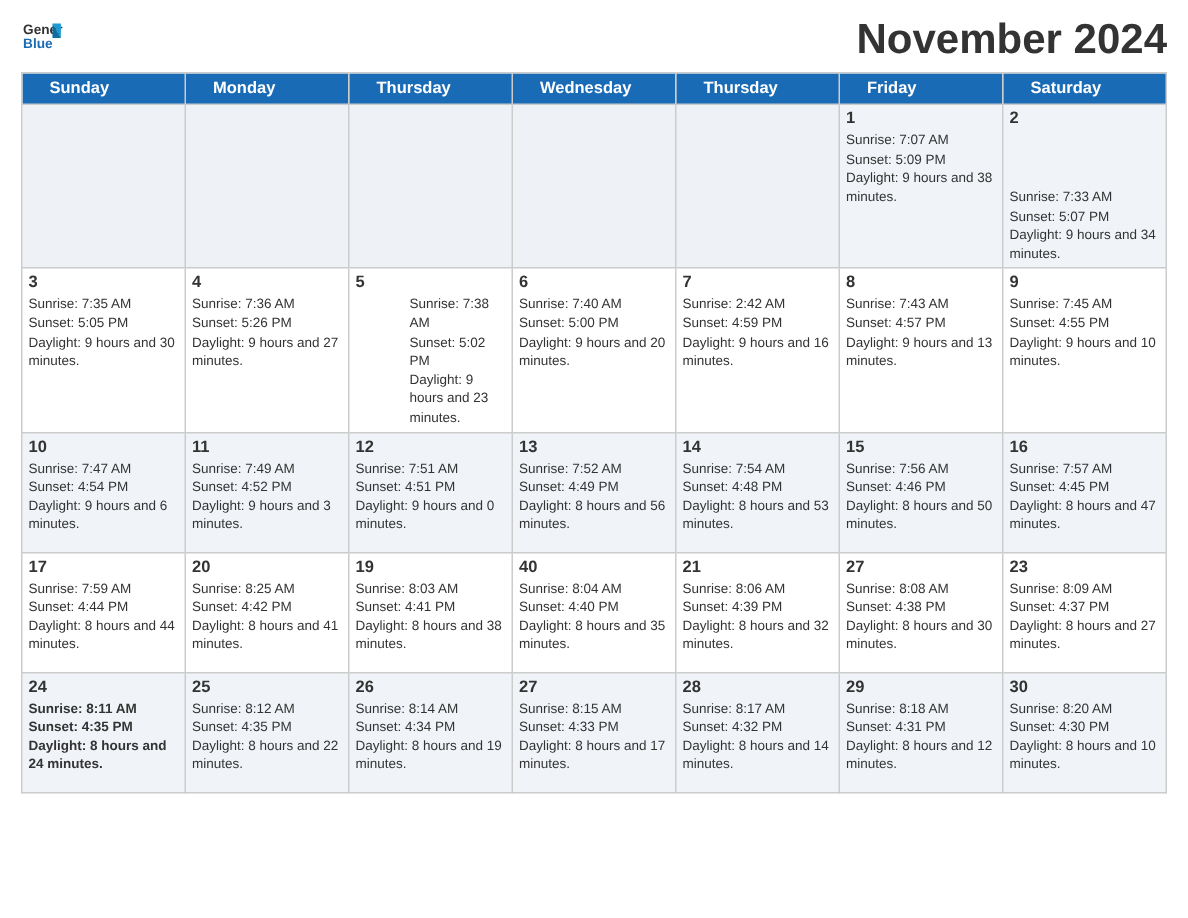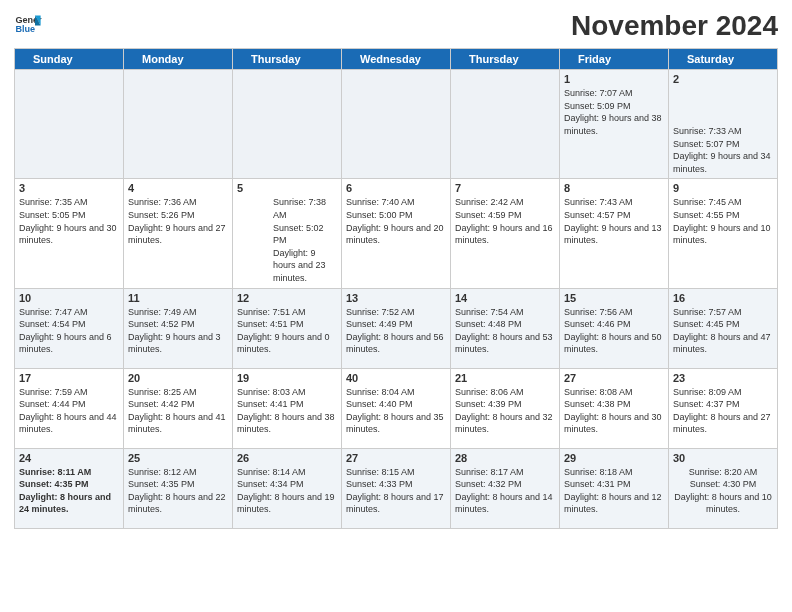--- a/index.html
+++ b/index.html
@@ -300,20 +300,20 @@
 Daylight: 8 hours and 14 minutes.</div>
           </td>
           <td>
             <div class="day-number">29</div>
             <div class="day-info" style="white-space: pre-line;">Sunrise: 8:18 AM
 Sunset: 4:31 PM
 Daylight: 8 hours and 12 minutes.</div>
           </td>
           <td>
             <div class="day-number">30</div>
-            <div class="day-info" style="white-space: pre-line; text-align: center;">Sunrise: 8:20 AM
+            <div class="day-info" style="white-space: pre-line;">Sunrise: 8:20 AM
 Sunset: 4:30 PM
 Daylight: 8 hours and 10 minutes.</div>
           </td>
         </tr>
       </tbody>
   </table>
 </div>
 
 </body></html>

